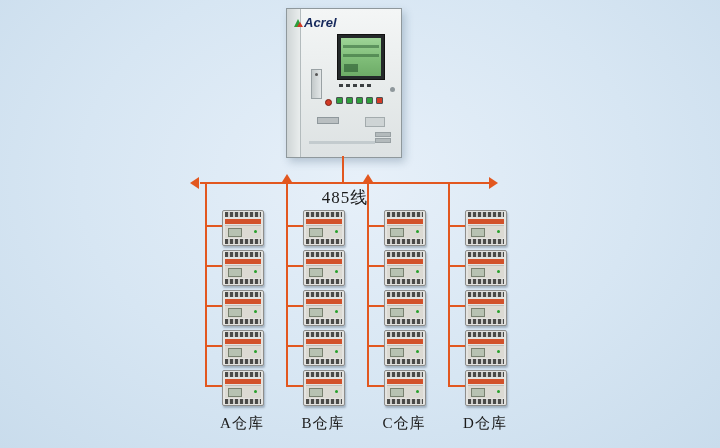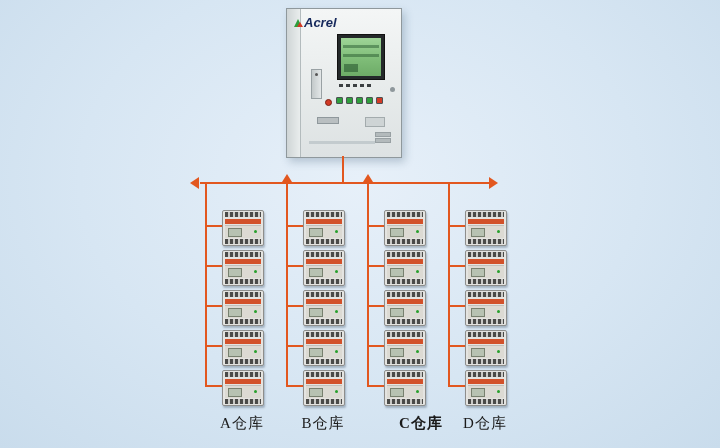--- a/index.html
+++ b/index.html
@@ -106,20 +106,21 @@
     <div class="cab-keyhole"></div>
   </div>
 
   <div class="wire" style="left:342px;top:156px;width:2px;height:27px;"></div>
   <div class="wire" style="left:200px;top:182px;width:290px;height:2px;"></div>
   <div class="arrow-left" style="left:190px;top:177px;"></div>
   <div class="arrow-right" style="left:489px;top:177px;"></div>
   <div class="arrow-up" style="left:282px;top:174px;"></div>
   <div class="arrow-up" style="left:363px;top:174px;"></div>
 
+  <div class="bus-label">485线</div>
 
   <div id="network">
       <div class="wire" style="left:205px;top:183px;width:2px;height:204px;"></div>
       <div class="wire" style="left:207px;top:225px;width:15px;height:2px;"></div>
       <div class="device" style="left:222px;top:210px;">
         <div class="dev-top"></div>
         <div class="dev-band"></div>
         <div class="dev-mid">
           <div class="dev-screen"></div>
           <div class="dev-led"></div>
@@ -263,21 +264,21 @@
       <div class="wire" style="left:369px;top:385px;width:15px;height:2px;"></div>
       <div class="device" style="left:384px;top:370px;">
         <div class="dev-top"></div>
         <div class="dev-band"></div>
         <div class="dev-mid">
           <div class="dev-screen"></div>
           <div class="dev-led"></div>
         </div>
         <div class="dev-bottom"></div>
       </div>
-      <div class="col-label" style="left:386px;font-weight:bold;">C仓库</div>
+      <div class="col-label" style="left:369px;">C仓库</div>
       <div class="wire" style="left:448px;top:183px;width:2px;height:204px;"></div>
       <div class="wire" style="left:450px;top:225px;width:15px;height:2px;"></div>
       <div class="device" style="left:465px;top:210px;">
         <div class="dev-top"></div>
         <div class="dev-band"></div>
         <div class="dev-mid">
           <div class="dev-screen"></div>
           <div class="dev-led"></div>
         </div>
         <div class="dev-bottom"></div>

